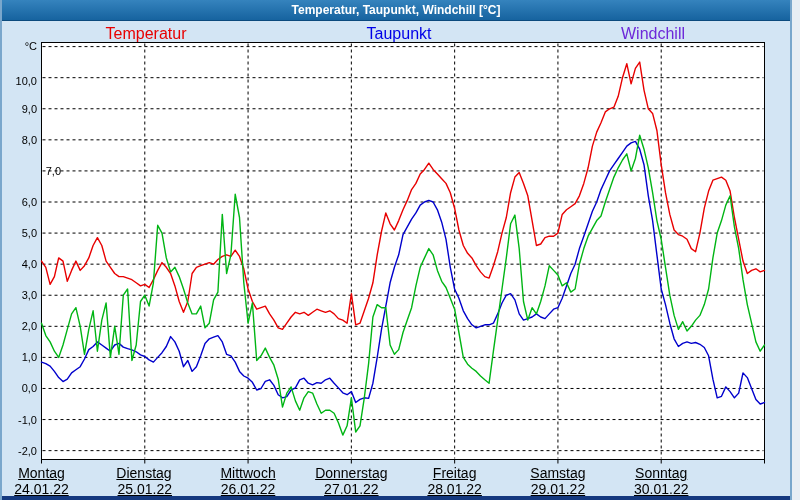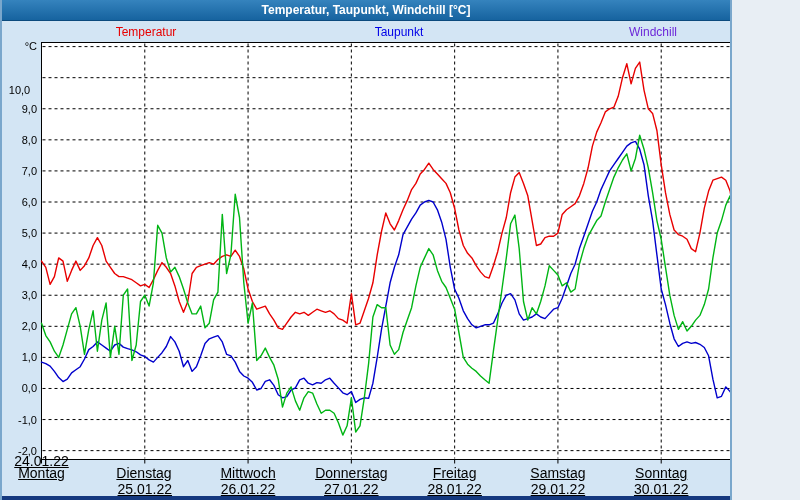--- a/index.html
+++ b/index.html
@@ -1,25 +1,25 @@
 <!DOCTYPE html>
 <html><head>
 <meta charset="utf-8">
 <style>
   html,body{margin:0;padding:0;background:#e8eef4;}
-  .window{position:relative;width:732px;height:500px;background:#d3e5f4;
+  .window{position:relative;width:792px;height:500px;background:#d3e5f4;
     font-family:"Liberation Sans",sans-serif;overflow:hidden;
     border-left:2px solid #7aa7cc;border-right:2px solid #7aa7cc;
     box-sizing:border-box;}
   .titlebar{position:absolute;left:0;top:0;width:100%;height:20px;
     background:linear-gradient(#3583bd,#16639f);
     border-bottom:1px solid #0b4a7d;
     color:#ffffff;font-weight:bold;font-size:12px;line-height:20px;text-align:center;}
   .legend-item{position:absolute;top:25px;transform:translateX(-50%);
-    font-size:12px;font-weight:normal;white-space:nowrap;}
+    font-size:16px;font-weight:normal;white-space:nowrap;}
   #chart-svg{position:absolute;left:0;top:0;}
   .ylabel{position:absolute;left:0;width:35px;text-align:right;font-size:11px;color:#000;line-height:12px;}
   .yunit{position:absolute;left:0;width:35px;text-align:right;font-size:11px;color:#000;line-height:12px;}
   .xday,.xdate{position:absolute;transform:translateX(-50%);font-size:14px;color:#000;white-space:nowrap;text-decoration:underline;}
   .bottomband{position:absolute;left:0;bottom:0;width:100%;height:4px;background:#15397f;}
 </style>
 </head>
 <body>
 
 <div class="window">
@@ -61,37 +61,37 @@
       <line x1="555.9285714285714" y1="459.5" x2="555.9285714285714" y2="463.5" stroke="#000" stroke-width="1"></line>
       <line x1="659.2142857142857" y1="459.5" x2="659.2142857142857" y2="463.5" stroke="#000" stroke-width="1"></line>
       <line x1="762.5" y1="459.5" x2="762.5" y2="463.5" stroke="#000" stroke-width="1"></line>
       <polyline points="39.5,261.1 43.8,267.3 48.1,284.4 52.4,276.6 56.7,257.9 61.0,261.1 65.3,281.3 69.6,270.4 73.9,261.1 78.2,270.4 82.5,265.7 86.8,257.9 91.1,245.5 95.4,237.7 99.8,245.5 104.1,261.1 108.4,267.3 112.7,273.5 117.0,276.6 121.3,276.6 125.6,278.1 129.9,279.7 134.2,282.8 138.5,285.9 142.8,284.4 147.1,287.5 151.4,279.7 155.7,270.4 160.0,262.6 164.3,267.3 168.6,273.5 172.9,285.9 177.2,301.5 181.5,312.3 185.8,301.5 190.1,273.5 194.4,267.3 198.7,265.7 203.0,264.2 207.3,262.6 211.6,264.2 215.9,259.5 220.3,256.4 224.6,254.8 228.9,256.4 233.2,250.2 237.5,256.4 241.8,268.8 246.1,289.0 250.4,301.5 254.7,309.2 259.0,307.7 263.3,306.1 267.6,313.9 271.9,320.1 276.2,327.9 280.5,329.4 284.8,323.2 289.1,317.0 293.4,312.3 297.7,313.9 302.0,312.3 306.3,315.4 310.6,312.3 314.9,309.2 319.2,310.8 323.5,312.3 327.8,310.8 332.1,313.9 336.4,318.6 340.8,320.1 345.1,323.2 349.4,293.7 353.7,324.8 358.0,323.2 362.3,310.8 366.6,298.3 370.9,282.8 375.2,254.8 379.5,231.5 383.8,212.9 388.1,223.8 392.4,230.0 396.7,220.6 401.0,209.8 405.3,200.4 409.6,189.6 413.9,183.4 418.2,174.0 422.5,169.4 426.8,163.2 431.1,169.4 435.4,174.0 439.7,178.7 444.0,183.4 448.3,192.7 452.6,208.2 456.9,230.0 461.3,245.5 465.6,253.3 469.9,257.9 474.2,265.7 478.5,271.9 482.8,276.6 487.1,278.1 491.4,265.7 495.7,251.7 500.0,233.1 504.3,217.5 508.6,192.7 512.9,177.1 517.2,172.5 521.5,183.4 525.8,195.8 530.1,220.6 534.4,245.5 538.7,244.0 543.0,237.7 547.3,236.2 551.6,236.2 555.9,233.1 560.2,214.4 564.5,209.8 568.8,206.7 573.1,203.6 577.4,195.8 581.8,183.4 586.1,167.8 590.4,146.1 594.7,132.1 599.0,122.7 603.3,111.9 607.6,108.8 611.9,107.2 616.2,96.3 620.5,77.7 624.8,63.7 629.1,83.9 633.4,68.4 637.7,62.1 642.0,90.1 646.3,108.8 650.6,113.4 654.9,130.5 659.2,164.7 663.5,192.7 667.8,214.4 672.1,230.0 676.4,234.6 680.7,236.2 685.0,239.3 689.3,248.6 693.6,251.7 697.9,233.1 702.3,208.2 706.6,191.1 710.9,180.2 715.2,178.7 719.5,177.1 723.8,180.2 728.1,191.1 732.4,217.5 736.7,239.3 741.0,261.1 745.3,273.5 749.6,270.4 753.9,268.8 758.2,271.9 762.5,270.4" fill="none" stroke="#e80000" stroke-width="1.4" stroke-linejoin="round" stroke-linecap="round"></polyline>
       <polyline points="39.5,362.1 43.8,363.6 48.1,366.1 52.4,371.4 56.7,377.6 61.0,381.6 65.3,379.2 69.6,372.9 73.9,369.8 78.2,366.7 82.5,359.0 86.8,349.6 91.1,346.5 95.4,341.9 99.8,345.0 104.1,348.1 108.4,351.2 112.7,345.0 117.0,343.4 121.3,347.1 125.6,348.7 129.9,349.9 134.2,351.8 138.5,354.9 142.8,356.5 147.1,359.9 151.4,362.1 155.7,357.4 160.0,352.7 164.3,346.5 168.6,336.6 172.9,341.9 177.2,351.2 181.5,366.7 185.8,360.5 190.1,371.4 194.4,366.7 198.7,355.8 203.0,343.4 207.3,338.8 211.6,337.2 215.9,335.6 220.3,341.9 224.6,354.3 228.9,355.8 233.2,362.1 237.5,371.4 241.8,376.0 246.1,378.2 250.4,382.3 254.7,390.0 259.0,388.5 263.3,381.3 267.6,379.8 271.9,385.4 276.2,394.7 280.5,397.8 284.8,396.6 289.1,390.0 293.4,387.9 297.7,379.8 302.0,378.2 306.3,383.2 310.6,384.8 314.9,382.6 319.2,383.2 323.5,379.8 327.8,378.2 332.1,383.2 336.4,387.9 340.8,392.8 345.1,394.7 349.4,391.6 353.7,402.5 358.0,399.4 362.3,397.8 366.6,398.4 370.9,383.2 375.2,357.4 379.5,329.4 383.8,306.1 388.1,282.8 392.4,267.3 396.7,254.8 401.0,234.6 405.3,226.9 409.6,219.1 413.9,212.9 418.2,205.1 422.5,202.0 426.8,200.4 431.1,202.0 435.4,209.8 439.7,222.2 444.0,239.3 448.3,267.3 452.6,289.0 456.9,298.3 461.3,310.8 465.6,318.6 469.9,324.8 474.2,327.9 478.5,326.3 482.8,324.8 487.1,324.8 491.4,323.2 495.7,313.9 500.0,303.0 504.3,295.2 508.6,293.7 512.9,299.9 517.2,313.9 521.5,320.1 525.8,318.6 530.1,317.0 534.4,313.9 538.7,317.0 543.0,318.6 547.3,313.9 551.6,309.2 555.9,307.7 560.2,298.3 564.5,285.9 568.8,273.5 573.1,264.2 577.4,248.6 581.8,236.2 586.1,223.8 590.4,211.3 594.7,202.0 599.0,189.6 603.3,180.2 607.6,170.9 611.9,164.7 616.2,158.5 620.5,152.3 624.8,146.1 629.1,142.9 633.4,141.4 637.7,149.2 642.0,164.7 646.3,195.8 650.6,220.6 654.9,254.8 659.2,289.0 663.5,304.6 667.8,323.2 672.1,338.8 676.4,346.5 680.7,343.4 685.0,341.9 689.3,343.4 693.6,342.5 697.9,344.3 702.3,347.5 706.6,355.8 710.9,379.2 715.2,397.8 719.5,396.3 723.8,386.9 728.1,391.6 732.4,397.8 736.7,393.1 741.0,372.9 745.3,377.6 749.6,388.5 753.9,399.4 758.2,404.0 762.5,402.5" fill="none" stroke="#0000cc" stroke-width="1.4" stroke-linejoin="round" stroke-linecap="round"></polyline>
       <polyline points="39.5,323.2 43.8,335.6 48.1,341.9 52.4,351.2 56.7,357.4 61.0,345.0 65.3,329.4 69.6,313.9 73.9,307.7 78.2,326.3 82.5,354.3 86.8,329.4 91.1,310.8 95.4,351.2 99.8,320.1 104.1,303.0 108.4,357.4 112.7,326.3 117.0,354.3 121.3,295.2 125.6,289.0 129.9,360.5 134.2,345.0 138.5,301.5 142.8,295.2 147.1,306.1 151.4,282.8 155.7,225.3 160.0,233.1 164.3,257.9 168.6,271.9 172.9,267.3 177.2,276.6 181.5,289.0 185.8,303.0 190.1,313.9 194.4,313.9 198.7,306.1 203.0,327.9 207.3,323.2 211.6,299.9 215.9,292.1 220.3,214.4 224.6,273.5 228.9,254.8 233.2,194.2 237.5,217.5 241.8,282.8 246.1,323.2 250.4,303.0 254.7,360.5 259.0,355.8 263.3,348.1 267.6,357.4 271.9,365.2 276.2,379.2 280.5,407.1 284.8,393.1 289.1,386.9 293.4,400.9 297.7,410.2 302.0,397.8 306.3,391.6 310.6,393.1 314.9,404.0 319.2,413.3 323.5,410.2 327.8,410.2 332.1,413.3 336.4,422.7 340.8,435.1 345.1,425.8 349.4,397.8 353.7,432.0 358.0,425.8 362.3,397.8 366.6,363.6 370.9,317.0 375.2,304.6 379.5,307.7 383.8,307.7 388.1,345.0 392.4,354.3 396.7,349.6 401.0,332.5 405.3,320.1 409.6,307.7 413.9,285.9 418.2,267.3 422.5,257.9 426.8,248.6 431.1,254.8 435.4,270.4 439.7,281.3 444.0,287.5 448.3,298.3 452.6,309.2 456.9,332.5 461.3,357.4 465.6,364.2 469.9,368.3 474.2,371.4 478.5,376.0 482.8,379.8 487.1,383.2 491.4,351.2 495.7,320.1 500.0,289.0 504.3,257.9 508.6,223.8 512.9,215.1 517.2,248.6 521.5,301.5 525.8,320.1 530.1,307.7 534.4,313.9 538.7,301.5 543.0,285.9 547.3,265.7 551.6,270.4 555.9,275.0 560.2,285.9 564.5,282.8 568.8,292.1 573.1,289.0 577.4,264.2 581.8,248.6 586.1,236.2 590.4,228.4 594.7,220.6 599.0,216.0 603.3,202.0 607.6,189.6 611.9,177.1 616.2,167.8 620.5,160.0 624.8,153.8 629.1,170.9 633.4,158.5 637.7,135.2 642.0,149.2 646.3,167.8 650.6,192.7 654.9,220.6 659.2,239.3 663.5,267.3 667.8,295.2 672.1,315.4 676.4,329.4 680.7,321.7 685.0,331.0 689.3,326.3 693.6,320.1 697.9,315.4 702.3,304.6 706.6,289.0 710.9,257.9 715.2,233.1 719.5,220.6 723.8,205.1 728.1,195.8 732.4,226.9 736.7,248.6 741.0,279.7 745.3,304.6 749.6,323.2 753.9,341.9 758.2,351.2 762.5,345.0" fill="none" stroke="#00b514" stroke-width="1.4" stroke-linejoin="round" stroke-linecap="round"></polyline>
     </svg>
 
   <div id="y-labels">
       <div class="yunit" style="top: 39.6px;">°C</div>
-      <div class="ylabel" style="top: 84px; text-align: center;">10,0</div>
+      <div class="ylabel" style="top: 75px;">10,0</div>
       <div class="ylabel" style="top: 102.76px; text-align: right;">9,0</div>
       <div class="ylabel" style="top: 133.84px;">8,0</div>
-      <div class="ylabel" style="top: 164.92px;">7,0</div>
+      <div class="ylabel" style="top: 164.92px; padding-left: 24px;">7,0</div>
       <div class="ylabel" style="top: 196px;">6,0</div>
       <div class="ylabel" style="top: 227.08px;">5,0</div>
       <div class="ylabel" style="top: 258.16px;">4,0</div>
       <div class="ylabel" style="top: 289.24px;">3,0</div>
       <div class="ylabel" style="top: 320.32px;">2,0</div>
       <div class="ylabel" style="top: 351.4px;">1,0</div>
       <div class="ylabel" style="top: 382.48px;">0,0</div>
       <div class="ylabel" style="top: 413.56px;">-1,0</div>
       <div class="ylabel" style="top: 444.64px;">-2,0</div>
     </div>
   <div id="x-labels">
       <div class="xday" style="left: 39.5px; top: 465px;">Montag</div>
-      <div class="xdate" style="left: 39.5px; top: 453px;">24.01.22</div>
+      <div class="xdate" style="left: 39.5px; top: 481px;">24.01.22</div>
       <div class="xday" style="left: 142px; top: 465px;">Dienstag</div>
       <div class="xdate" style="left: 142.786px; top: 481px;">25.01.22</div>
       <div class="xday" style="left: 246.071px; top: 465px;">Mittwoch</div>
       <div class="xdate" style="left: 246.071px; top: 481px;">26.01.22</div>
       <div class="xday" style="left: 349.357px; top: 465px;">Donnerstag</div>
       <div class="xdate" style="left: 349.357px; top: 481px;">27.01.22</div>
       <div class="xday" style="left: 452.643px; top: 465px; text-align: right;">Freitag</div>
       <div class="xdate" style="left: 452.643px; top: 481px;">28.01.22</div>
       <div class="xday" style="left: 555.929px; top: 465px;">Samstag</div>
       <div class="xdate" style="left: 555.929px; top: 481px;">29.01.22</div>

